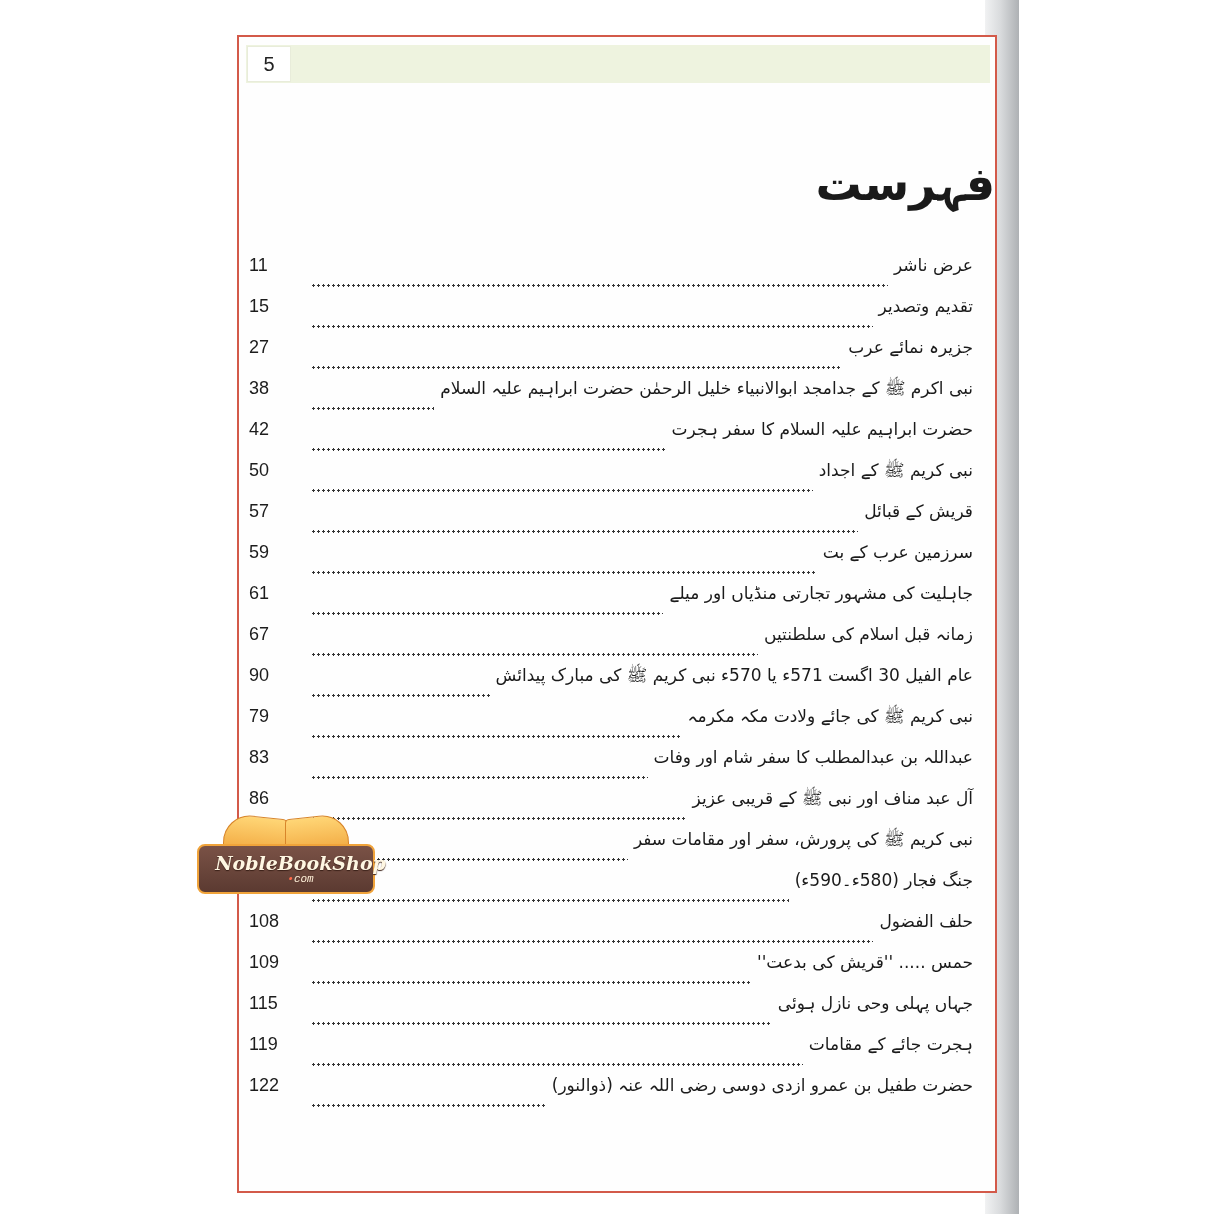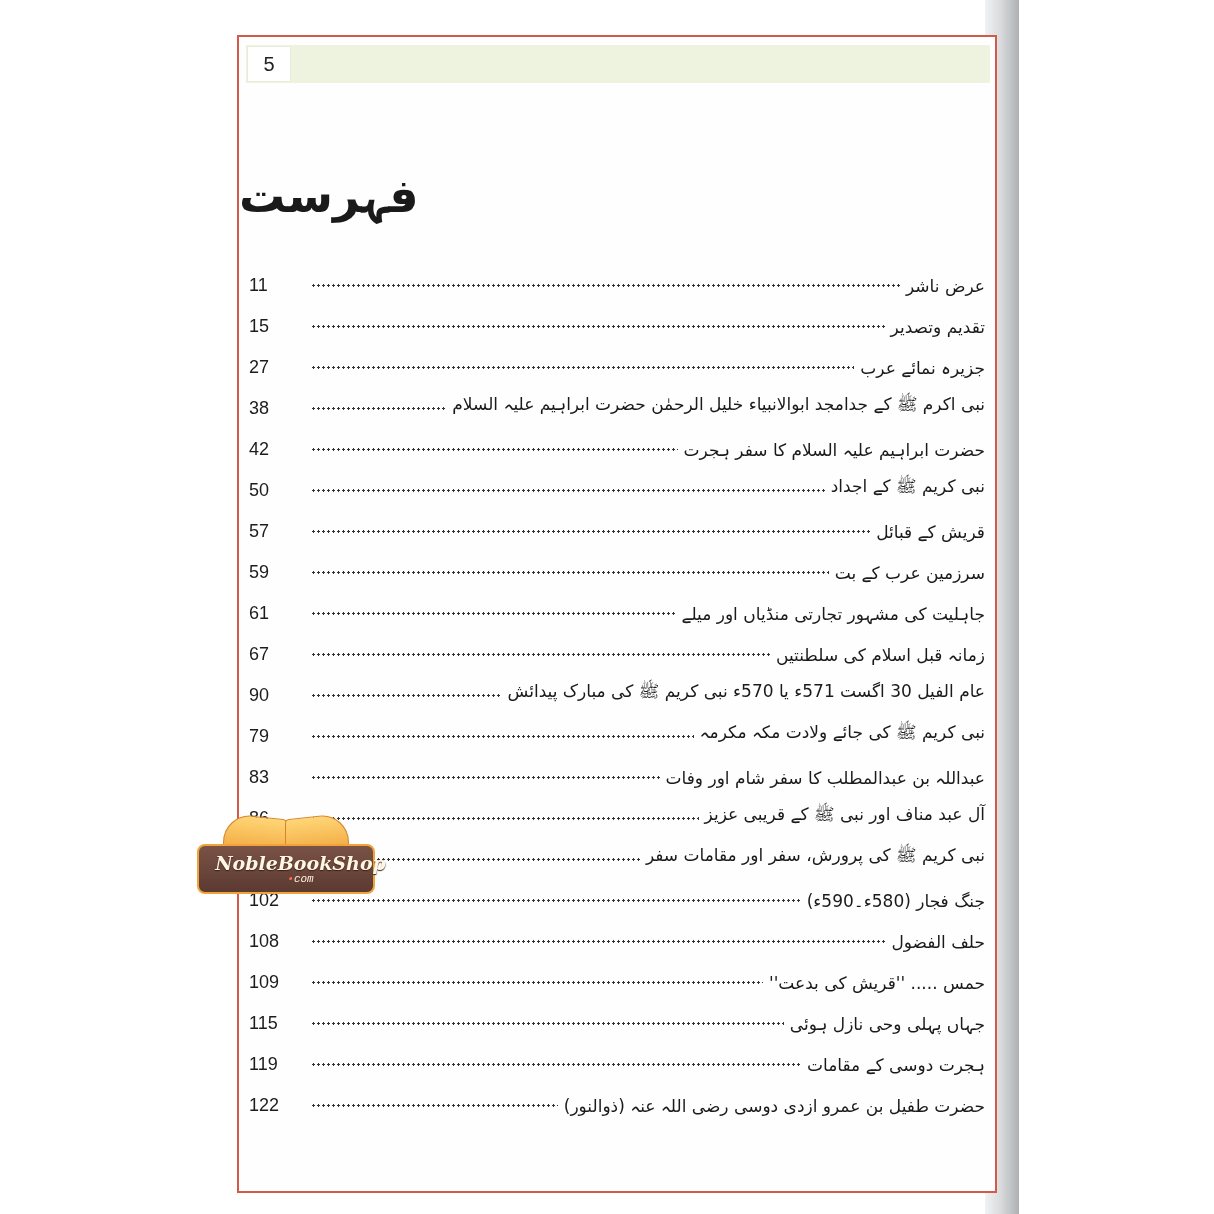--- a/index.html
+++ b/index.html
@@ -20,42 +20,42 @@
       position: absolute; left: 7px; top: 8px; width: 744px; height: 38px;
       background: #eef3df;
     }
     .page-num-box {
       position: absolute; left: 8px; top: 9px; width: 44px; height: 36px;
       background: #ffffff; border: 1px solid #e8ecda; box-sizing: border-box;
       display: flex; align-items: center; justify-content: center;
       font-family: "Liberation Sans", sans-serif; font-size: 20px; color: #222;
     }
     .toc-title {
-      position: absolute; left: 0; top: 132px; width: 100%; text-align: left;
+      position: absolute; left: 0; top: 120px; width: 100%; text-align: right;
       font-family: "DejaVu Sans", sans-serif; font-size: 46px; font-weight: bold;
       color: #1a1a1a; direction: rtl;
     }
     .toc-list { position: absolute; left: 0; top: 218px; width: 100%; }
     .toc-row {
-      position: relative; height: 41px; display: flex; align-items: flex-end;
+      position: relative; height: 41px; display: flex; align-items: flex-start;
       direction: ltr;
     }
     .toc-page {
       width: 72px; padding-left: 10px; box-sizing: border-box;
       font-family: "Liberation Sans", sans-serif; font-size: 18px; color: #1c1c1c;
       flex: none;
     }
     .toc-dots {
       flex: 1; height: 14px; margin: 0 6px 0 0;
       background-image: radial-gradient(circle, #333 1px, transparent 1.3px);
       background-size: 5px 3px; background-repeat: repeat-x; background-position: left bottom;
       align-self: center; margin-top: 8px;
     }
     .toc-title-text {
-      flex: none; padding-right: 10px;
+      flex: none; padding-right: 22px;
       font-family: "DejaVu Sans", sans-serif; font-size: 17px; color: #1a1a1a;
       direction: rtl; white-space: nowrap; text-align: right;
     }
     .watermark {
       position: absolute; left: 197px; top: 810px; width: 178px; height: 92px;
     }
     .wm-book {
       position: absolute; left: 22px; top: 0; width: 134px; height: 46px;
     }
     .wm-book .pg-l, .wm-book .pg-r {
@@ -186,21 +186,21 @@
         <span class="toc-title-text">حمس ..... ''قریش کی بدعت''</span>
       </div>
     <div class="toc-row">
         <span class="toc-page">115</span>
         <span class="toc-dots"></span>
         <span class="toc-title-text">جہاں پہلی وحی نازل ہوئی</span>
       </div>
     <div class="toc-row">
         <span class="toc-page">119</span>
         <span class="toc-dots"></span>
-        <span class="toc-title-text">ہجرت دوسی کے مقامات</span>
+        <span class="toc-title-text">ہجرت جائے کے مقامات</span>
       </div>
     <div class="toc-row">
         <span class="toc-page">122</span>
         <span class="toc-dots"></span>
         <span class="toc-title-text">حضرت طفیل بن عمرو ازدی دوسی رضی اللہ عنہ (ذوالنور)</span>
       </div>
   </div>
 </div>
 
 <div class="watermark">

